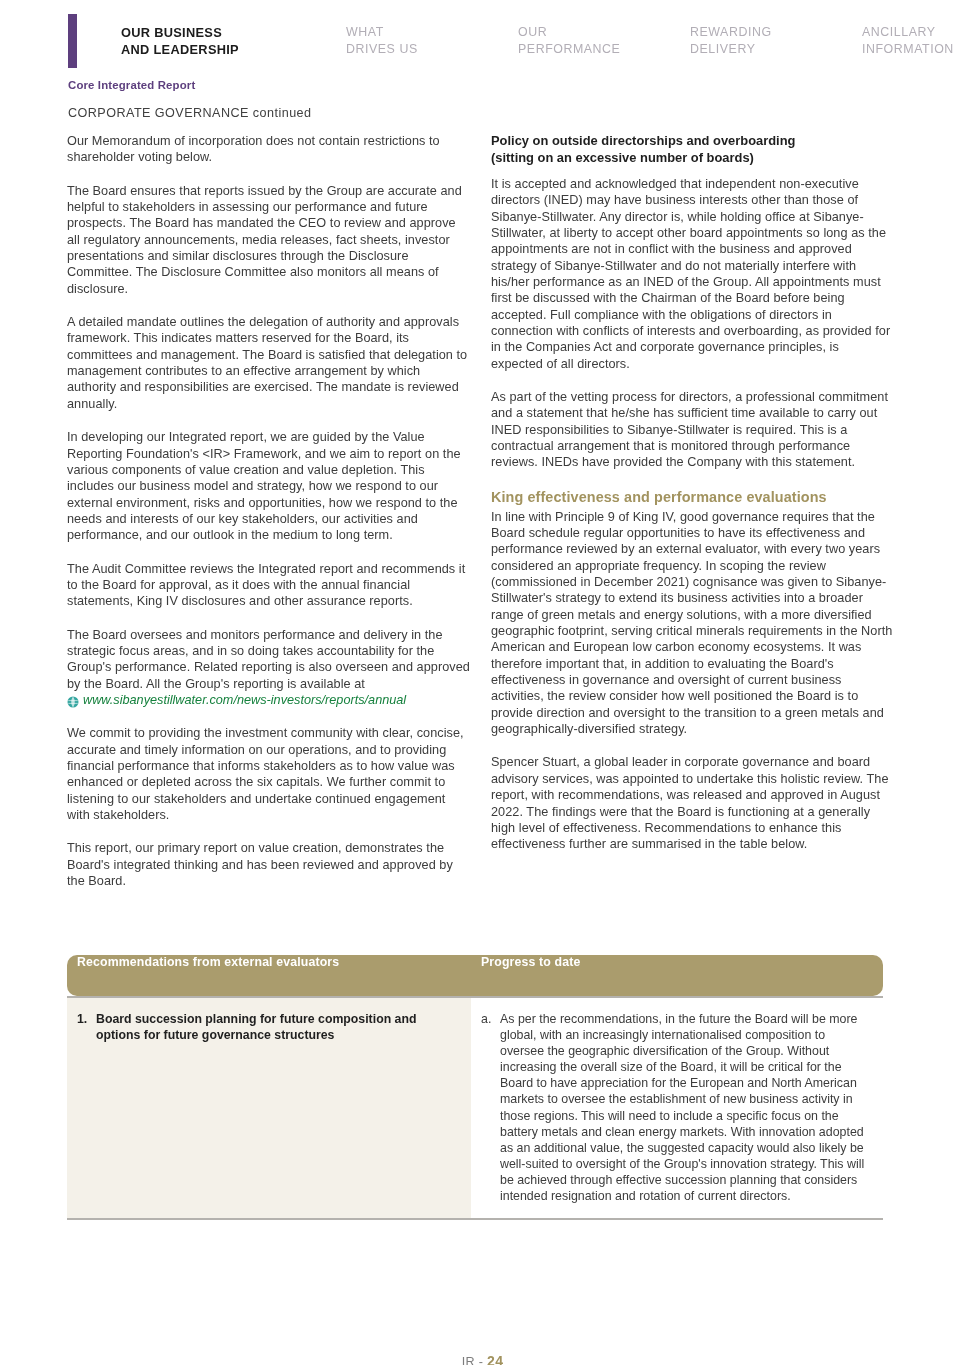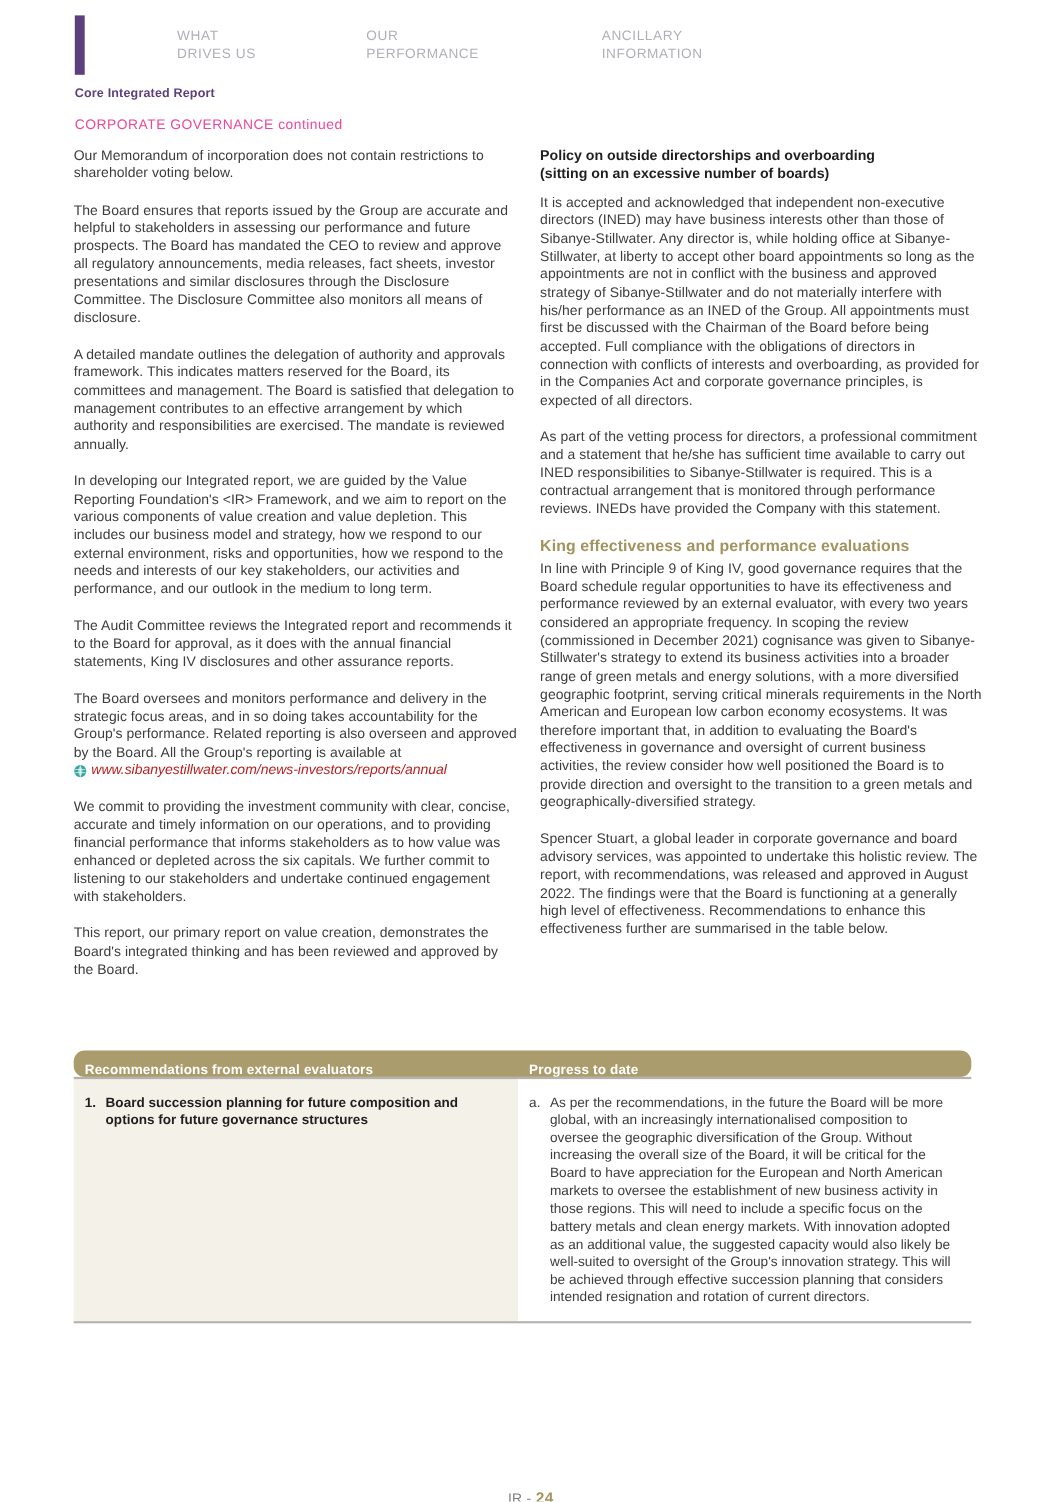--- a/index.html
+++ b/index.html
@@ -90,21 +90,21 @@
     font-size: 11.4px;
     font-weight: bold;
     color: #5d3f7e;
     letter-spacing: 0.15px;
   }
   .running-title {
     position: absolute;
     left: 68px;
     top: 106px;
     font-size: 12.6px;
-    color: #ec4899;
+    color: #404040;
     letter-spacing: 0.45px;
   }
 
   
   .col {
     position: absolute;
     top: 133px;
     width: 403px;
   }
   .col-left  { left: 67px; }
@@ -144,35 +144,35 @@
     display: inline-block;
     width: 12px;
     height: 12px;
     margin-top: 2px;
     flex: 0 0 auto;
   }
   .url-text {
     font-style: italic;
     font-size: 12.7px;
     line-height: 16.35px;
-    color: #b91c1c;
+    color: #15803d;
   }
 
   
   .rec-table {
     position: absolute;
     left: 67px;
     top: 955px;
     width: 816px;
   }
   .t-head {
     display: flex;
     background: #aa9c6d;
-    height: 24px;
-    align-items: flex-end;
+    height: 41px;
+    align-items: flex-start;
     border-radius: 10px;
   }
   .t-head .th {
     color: #ffffff;
     font-size: 12.3px;
     font-weight: bold;
     letter-spacing: 0.15px;
   }
   .th-1 { width: 404px; padding-left: 10px; box-sizing: border-box; }
   .th-2 { width: 412px; padding-left: 10px; box-sizing: border-box; }
@@ -228,20 +228,26 @@
 </style>
 </head>
 <body>
 
 <div class="page">
 
   <div class="header">
     <div class="purple-bar"></div>
     <div class="nav">
 
+      <div class="nav-slot slot-1">
+        <div class="nav-item active">
+          <span>OUR BUSINESS</span>
+          <span>AND LEADERSHIP</span>
+        </div>
+      </div>
 
       <div class="nav-slot slot-2">
         <div class="nav-sep"></div>
       </div>
 
       <div class="nav-slot slot-3">
         <div class="nav-item">
           <span>WHAT</span>
           <span>DRIVES US</span>
         </div>
@@ -255,20 +261,26 @@
         <div class="nav-item">
           <span>OUR</span>
           <span>PERFORMANCE</span>
         </div>
       </div>
 
       <div class="nav-slot slot-6">
         <div class="nav-sep"></div>
       </div>
 
+      <div class="nav-slot slot-7">
+        <div class="nav-item">
+          <span>REWARDING</span>
+          <span>DELIVERY</span>
+        </div>
+      </div>
 
       <div class="nav-slot slot-8">
         <div class="nav-sep"></div>
       </div>
 
       <div class="nav-slot slot-9">
         <div class="nav-item">
           <span>ANCILLARY</span>
           <span>INFORMATION</span>
         </div>

